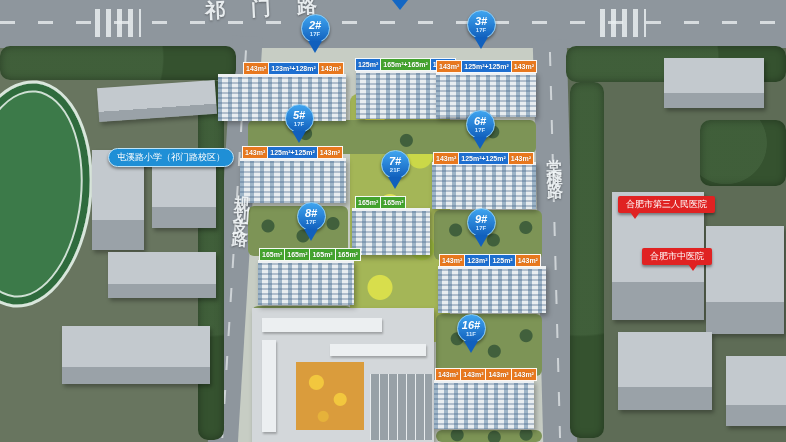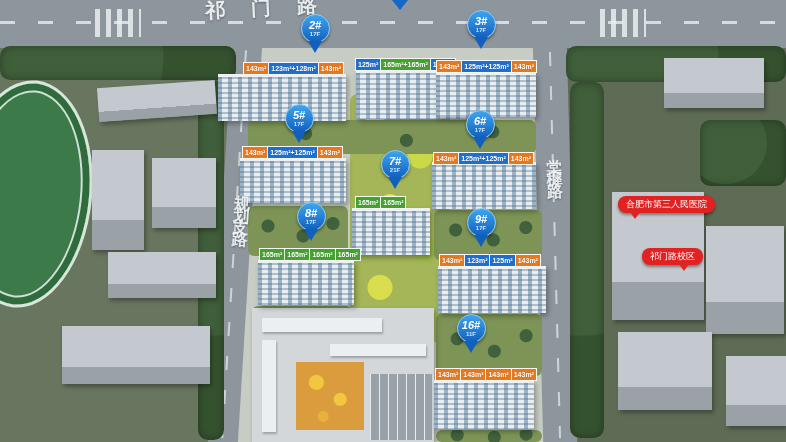--- a/index.html
+++ b/index.html
@@ -94,21 +94,21 @@
   .pin-sub{color:#cfe8ff;font-size:6px;line-height:7px;font-weight:bold;}
   .pin-tail{width:0;height:0;margin:-2px auto 0;border-left:7px solid transparent;
      border-right:7px solid transparent;border-top:12px solid #1160bd;}
   .pin-tip{left:392px;top:0;width:0;height:0;z-index:7;border-left:8px solid transparent;
      border-right:8px solid transparent;border-top:10px solid #1467c4;}
 
   
   .poi{z-index:8;color:#fff;font-size:9px;line-height:11px;padding:3px 8px;
      white-space:nowrap;box-shadow:0 2px 3px rgba(0,0,0,.4);cursor:pointer;}
   .poi.school{background:#1f8fd6;border:1px solid #bfe4f8;border-radius:10px;}
-  .poi.hosp{background:#e02222;border-radius:8px;}
+  .poi.hosp{background:#e02222;border-radius:2px;}
   .poi.hosp::after{content:"";position:absolute;bottom:-6px;left:12px;
      border-left:5px solid transparent;border-right:5px solid transparent;
      border-top:7px solid #e02222;}
   .poi.hosp.tail-right::after{left:auto;right:14px;}
 </style>
 </head>
 <body>
 
 <div class="stage">
 
@@ -279,16 +279,17 @@
   </div>
 
   <div class="abs pin" style="left:456px;top:314px;">
     <div class="pin-head">
       <span class="pin-num">16#</span>
       <span class="pin-sub">11F</span>
     </div>
     <div class="pin-tail"></div>
   </div>
 
+  <div class="abs poi school" style="left:108px;top:148px;">屯溪路小学（祁门路校区）</div>
   <div class="abs poi hosp" style="left:618px;top:196px;">合肥市第三人民医院</div>
-  <div class="abs poi hosp tail-right" style="left:642px;top:248px;">祁门路校区</div>
+  <div class="abs poi hosp tail-right" style="left:642px;top:248px;">合肥市中医院</div>
 
 </div>
 
 </body></html>

